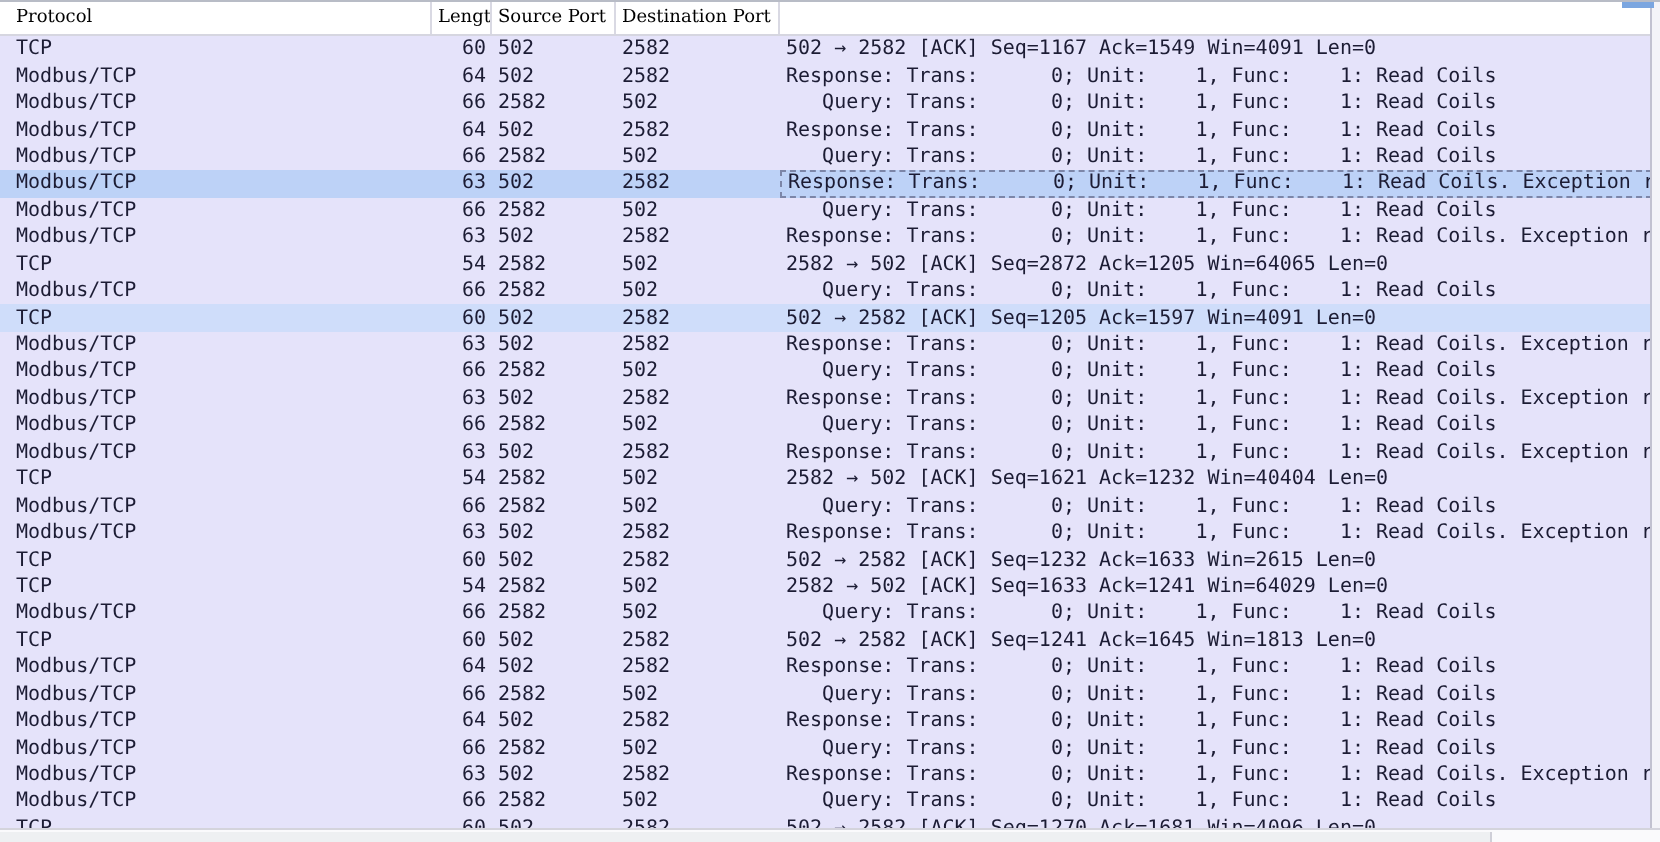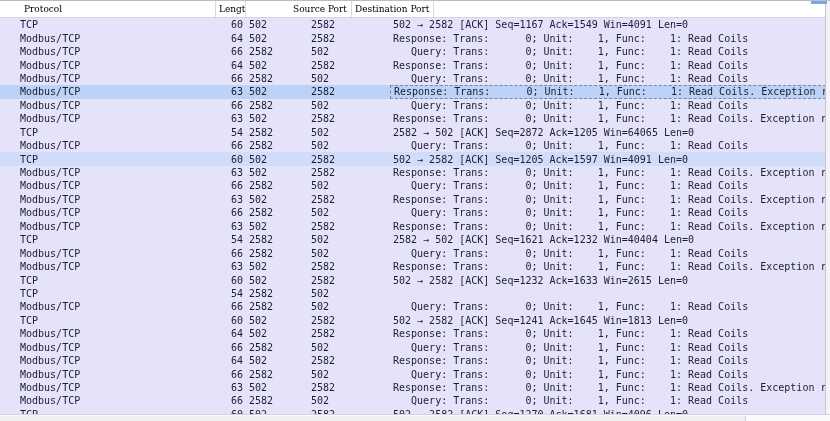--- a/index.html
+++ b/index.html
@@ -21,23 +21,23 @@
     box-sizing:border-box;
     font-family:"DejaVu Serif", serif;
     font-size:9px;color:#000000;
   }
   .hcell{
     box-sizing:border-box;
     padding:3px 3px 0 3px;
     border-right:1px solid #d9d9e3;
     white-space:pre;overflow:hidden;
   }
-  .h-proto{width:216px;padding-left:24px;}
+  .h-proto{width:216px;padding-left:8px;}
   .h-len{width:30px;}
-  .h-src{width:62px;margin-left:44px;}
+  .h-src{width:62px;}
   .h-dst{width:82px;}
   .h-info{flex:1;border-right:none;}
   
   .rows{
     position:absolute;left:0;top:17px;width:826px;height:404px;
     overflow:hidden;
   }
   .row{
     display:flex;
     height:13.45px;
@@ -46,21 +46,21 @@
     font-size:10px;
   }
   .row.selected{background:var(--sel-bg,#bdd2f7);}
   .row.highlighted{background:var(--hl-bg,#cfddfa);}
   .cell{
     box-sizing:border-box;
     display:flex;align-items:center;
     padding:0 3px;
     white-space:pre;overflow:hidden;
   }
-  .c-proto{width:216px;padding-left:20px;}
+  .c-proto{width:216px;padding-left:8px;}
   .c-len{width:30px;justify-content:flex-end;}
   .c-src{width:62px;}
   .c-dst{width:82px;}
   .c-info{flex:1;}
   .row.selected .c-info{border:1px dashed #7c86a8;}
   
   .vstrip{
     position:absolute;top:0;right:0;width:4px;height:414px;
     background:#f4f4f8;border-left:1px solid #c2c2d0;
   }
@@ -230,20 +230,21 @@
     <div class="cell c-len">60</div>
     <div class="cell c-src">502</div>
     <div class="cell c-dst">2582</div>
     <div class="cell c-info">502 → 2582 [ACK] Seq=1232 Ack=1633 Win=2615 Len=0</div>
   </div>
       <div class="row">
     <div class="cell c-proto">TCP</div>
     <div class="cell c-len">54</div>
     <div class="cell c-src">2582</div>
     <div class="cell c-dst">502</div>
+    <div class="cell c-info">2582 → 502 [ACK] Seq=1633 Ack=1241 Win=64029 Len=0</div>
   </div>
       <div class="row">
     <div class="cell c-proto">Modbus/TCP</div>
     <div class="cell c-len">66</div>
     <div class="cell c-src">2582</div>
     <div class="cell c-dst">502</div>
     <div class="cell c-info">   Query: Trans:      0; Unit:    1, Func:    1: Read Coils</div>
   </div>
       <div class="row">
     <div class="cell c-proto">TCP</div>

